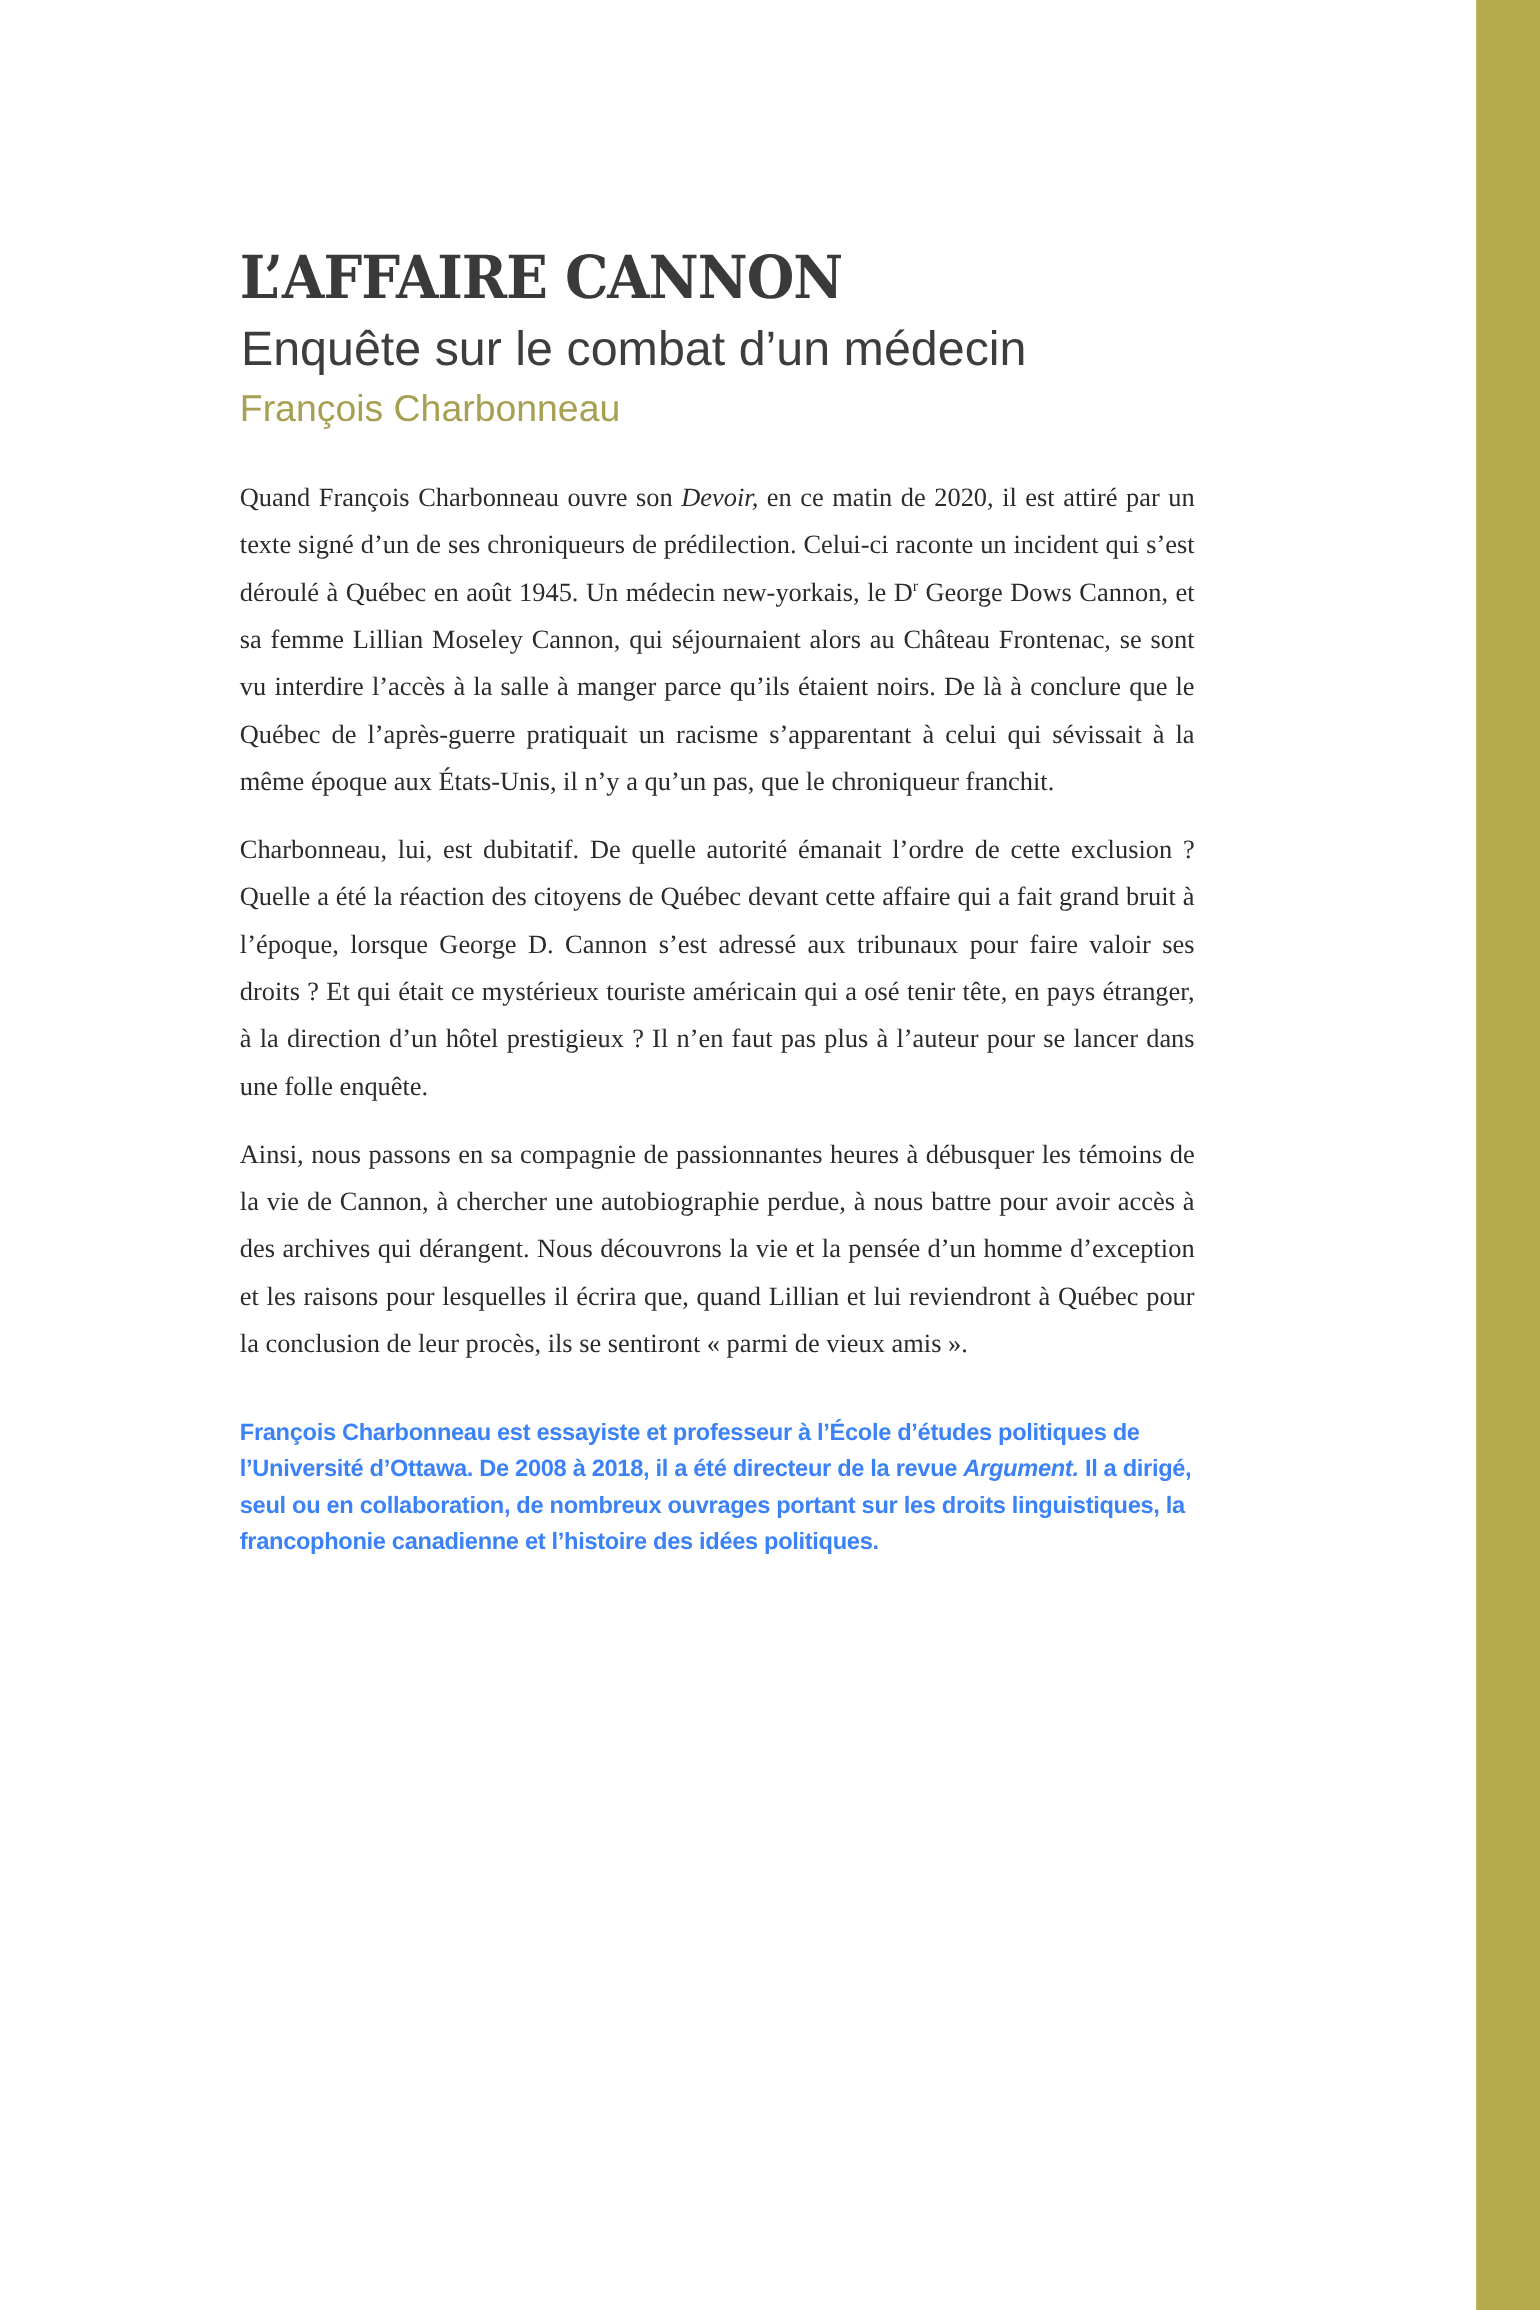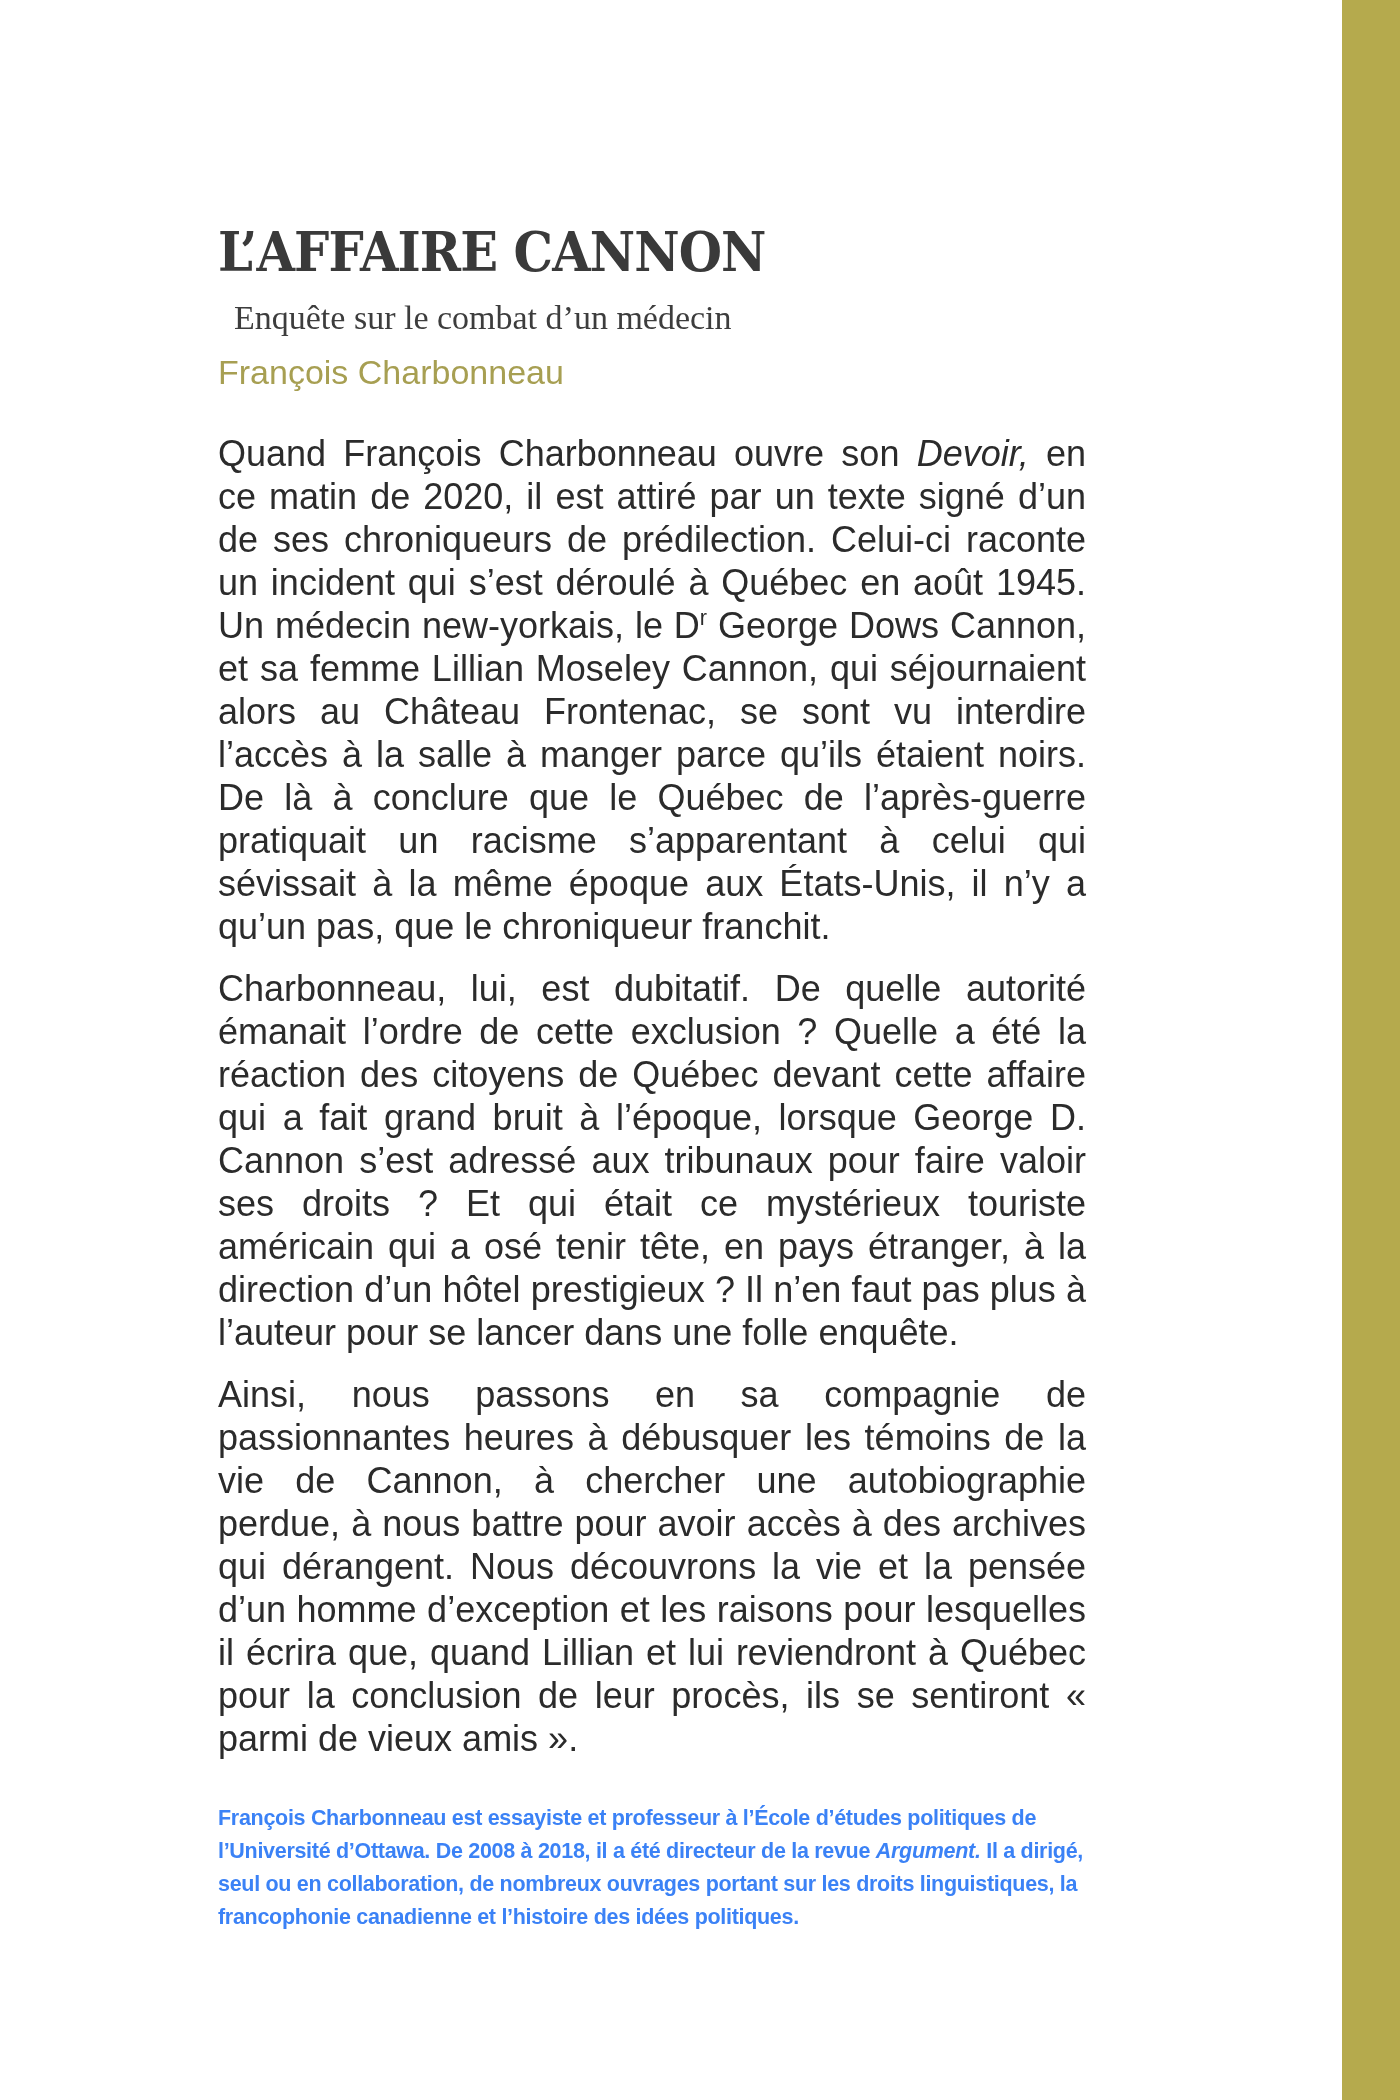--- a/index.html
+++ b/index.html
@@ -13,29 +13,29 @@
   .content {
     position: absolute; left: 218px; top: 220px; width: 868px;
   }
   .title {
     font-family: "DejaVu Serif", "Liberation Serif", serif;
     font-weight: bold; font-size: 54px; letter-spacing: -1px; color: #3a3a3a;
     margin: 0; line-height: 64px; transform: scaleX(0.92); transform-origin: left;
     white-space: nowrap;
   }
   .subtitle {
-    font-family: Liberation Serif, serif; font-size: 34px; line-height: 43px;
-    color: #3d3d3d; margin: 12px 0 0 16px;
+    font-family: Liberation Sans, sans-serif; font-size: 44px; line-height: 43px;
+    color: #3d3d3d; margin: 12px 0 0 1px;
   }
   .author {
     font-family: "Liberation Sans", sans-serif; font-size: 34px; line-height: 43px;
     color: #a79f52; margin: 12px 0 0 0;
   }
   .body-text {
-    font-family: Liberation Sans, sans-serif; font-size: 36px; line-height: 43px;
+    font-family: Liberation Serif, serif; font-size: 24px; line-height: 43px;
     color: #2b2b2b; text-align: justify; margin: 38px 0 0 0;
   }
   .body-text p { margin: 0 0 19px 0; }
   .bio {
     font-family: "Liberation Sans", sans-serif; font-size: 21.5px; line-height: 33px;
     font-weight: bold; color: #3b82f6; margin-top: 42px; letter-spacing: -0.3px;
   }
   sup { font-size: 60%; line-height: 0; }
 </style>
 </head>

